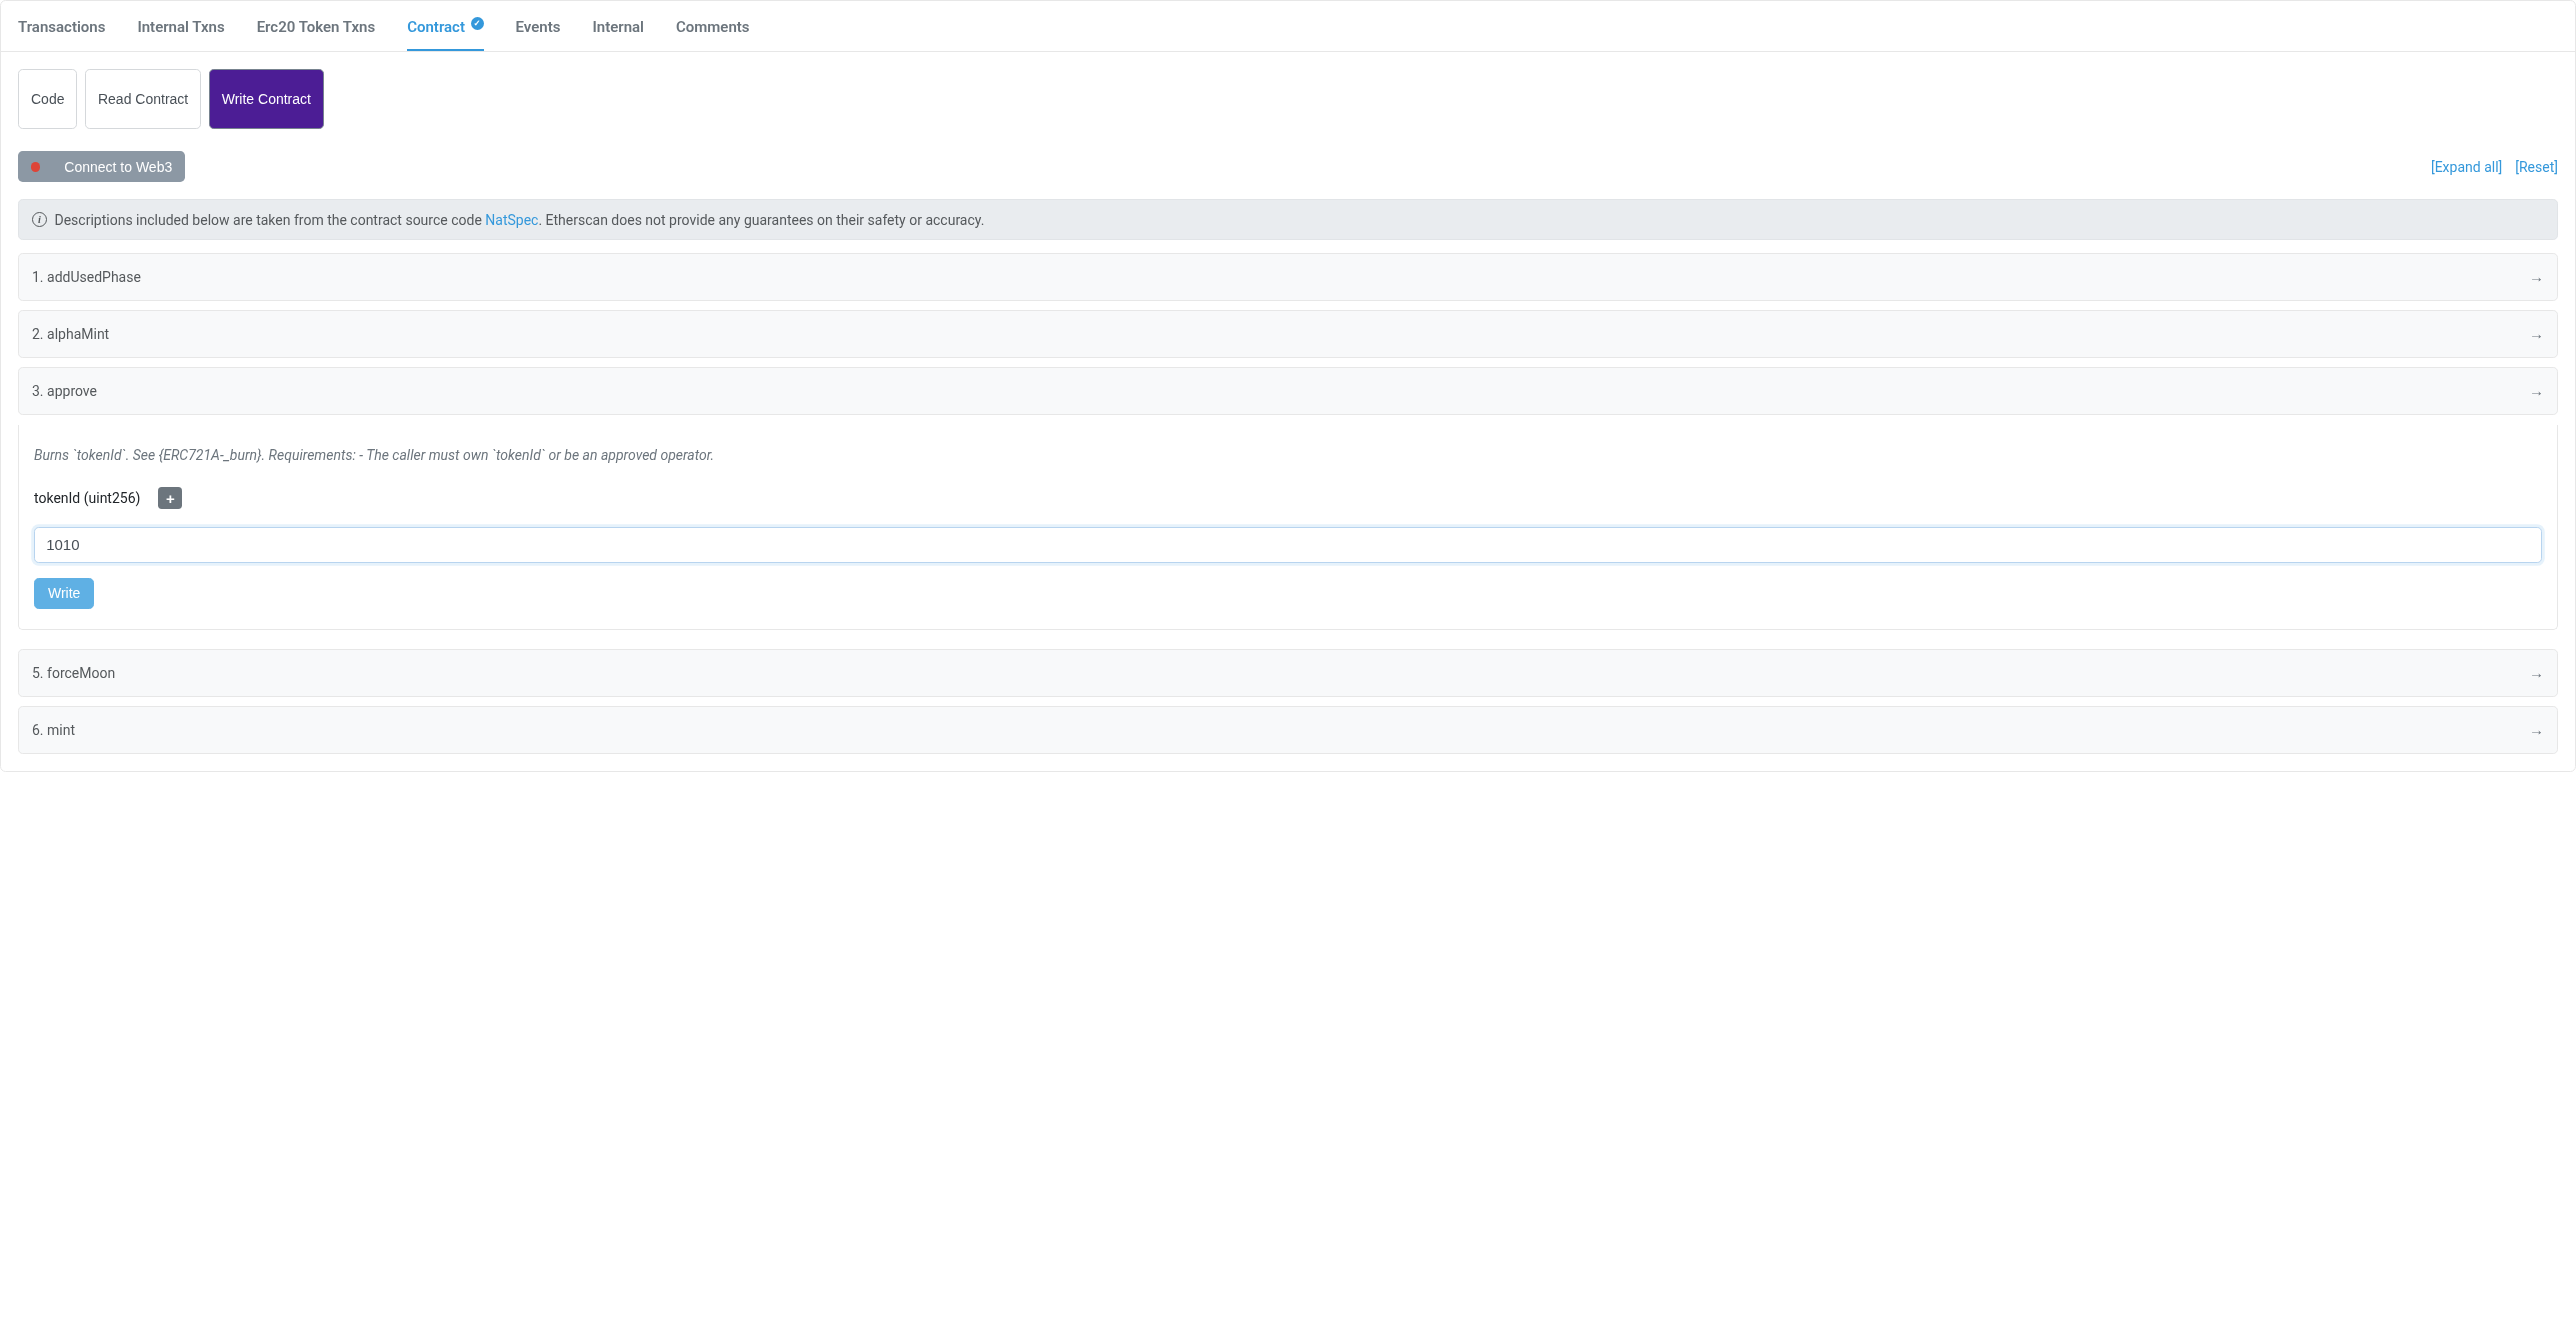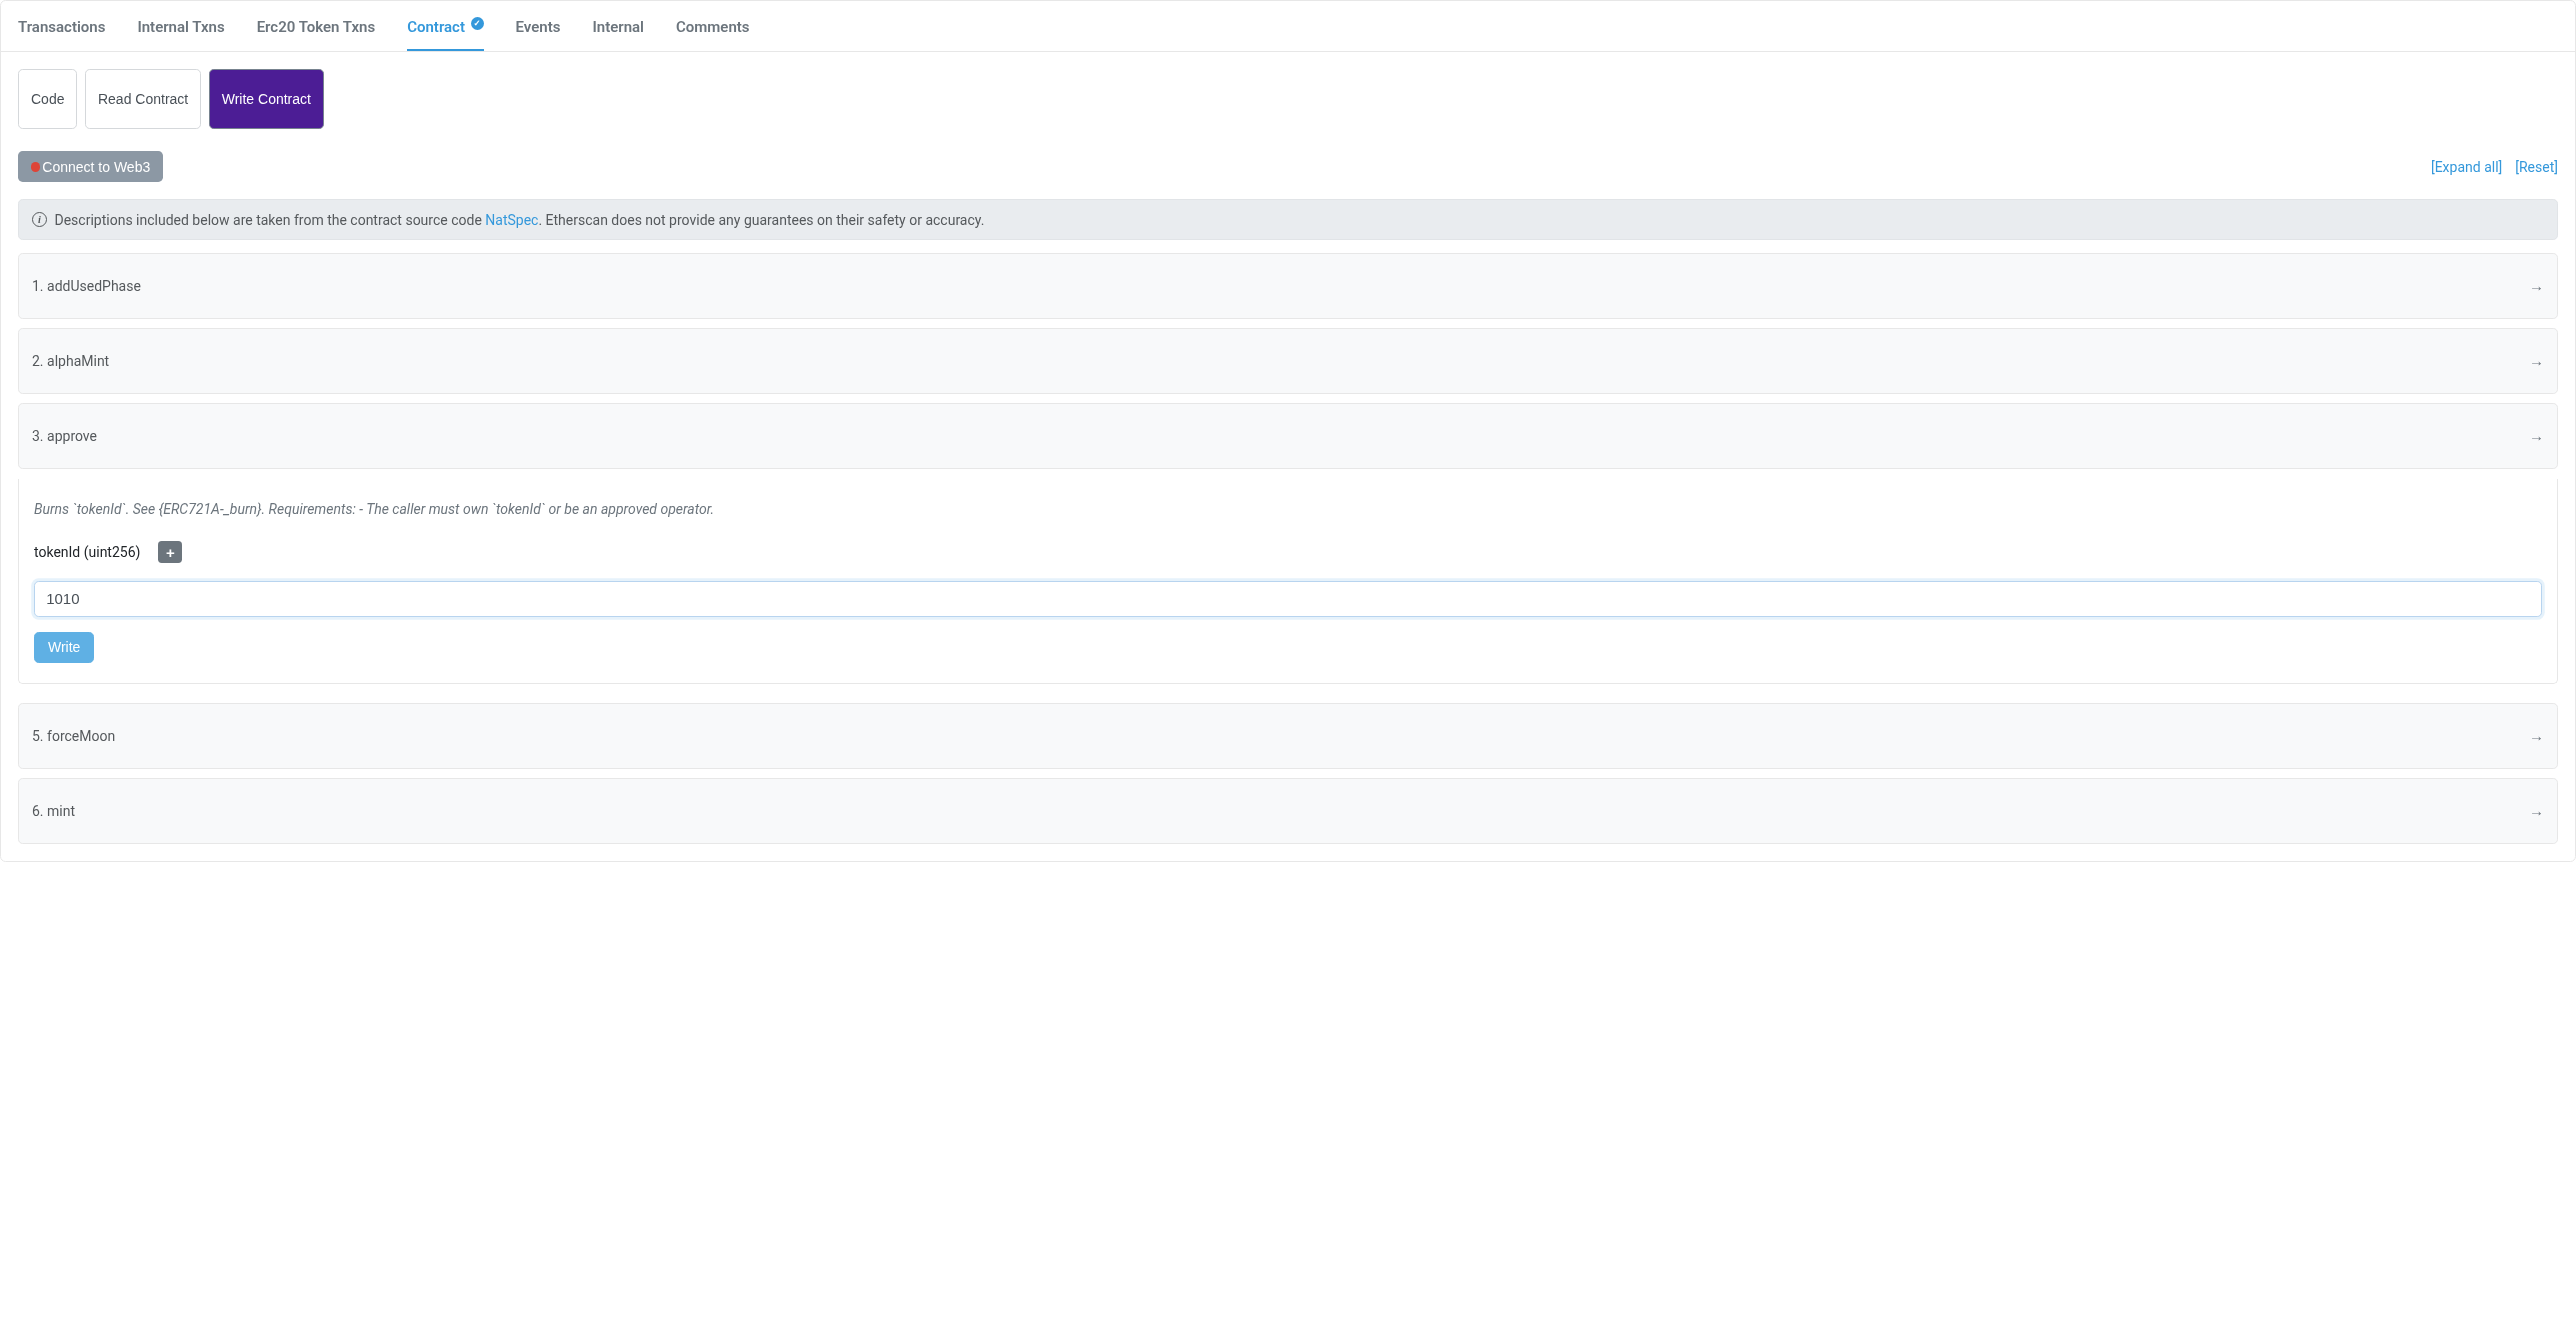--- a/index.html
+++ b/index.html
@@ -75,21 +75,21 @@
     .connect-btn {
       background: #8c98a4;
       border: none;
       color: #fff;
       padding: 7.5px 13px;
       border-radius: 4.7px;
       font-size: 14px;
       cursor: pointer;
       display: inline-flex;
       align-items: center;
-      gap: 2px;
+      gap: 24px;
     }
     .status-dot {
       width: 9.3px;
       height: 9.3px;
       border-radius: 50%;
       background: #de4437;
       display: inline-block;
     }
     .right-links { display: flex; gap: 13px; }
     .link-action { color: #3498db; cursor: pointer; font-size: 14px; }
@@ -117,21 +117,21 @@
       font-weight: 700;
       font-family: Georgia, serif;
       font-style: italic;
       flex-shrink: 0;
     }
     .natspec-link { color: #3498db; }
     .fn-header {
       background: #f8f9fa;
       border: 0.9px solid #e7e7e7;
       border-radius: 4.7px;
-      padding: 23px 13px;
+      padding: 14px 13px;
       display: flex;
       justify-content: space-between;
       align-items: center;
       cursor: pointer;
       font-size: 14px;
       color: #55595c;
       margin-bottom: 9.3px;
     }
     .fn-header.expanded {
       border-bottom-left-radius: 0;

